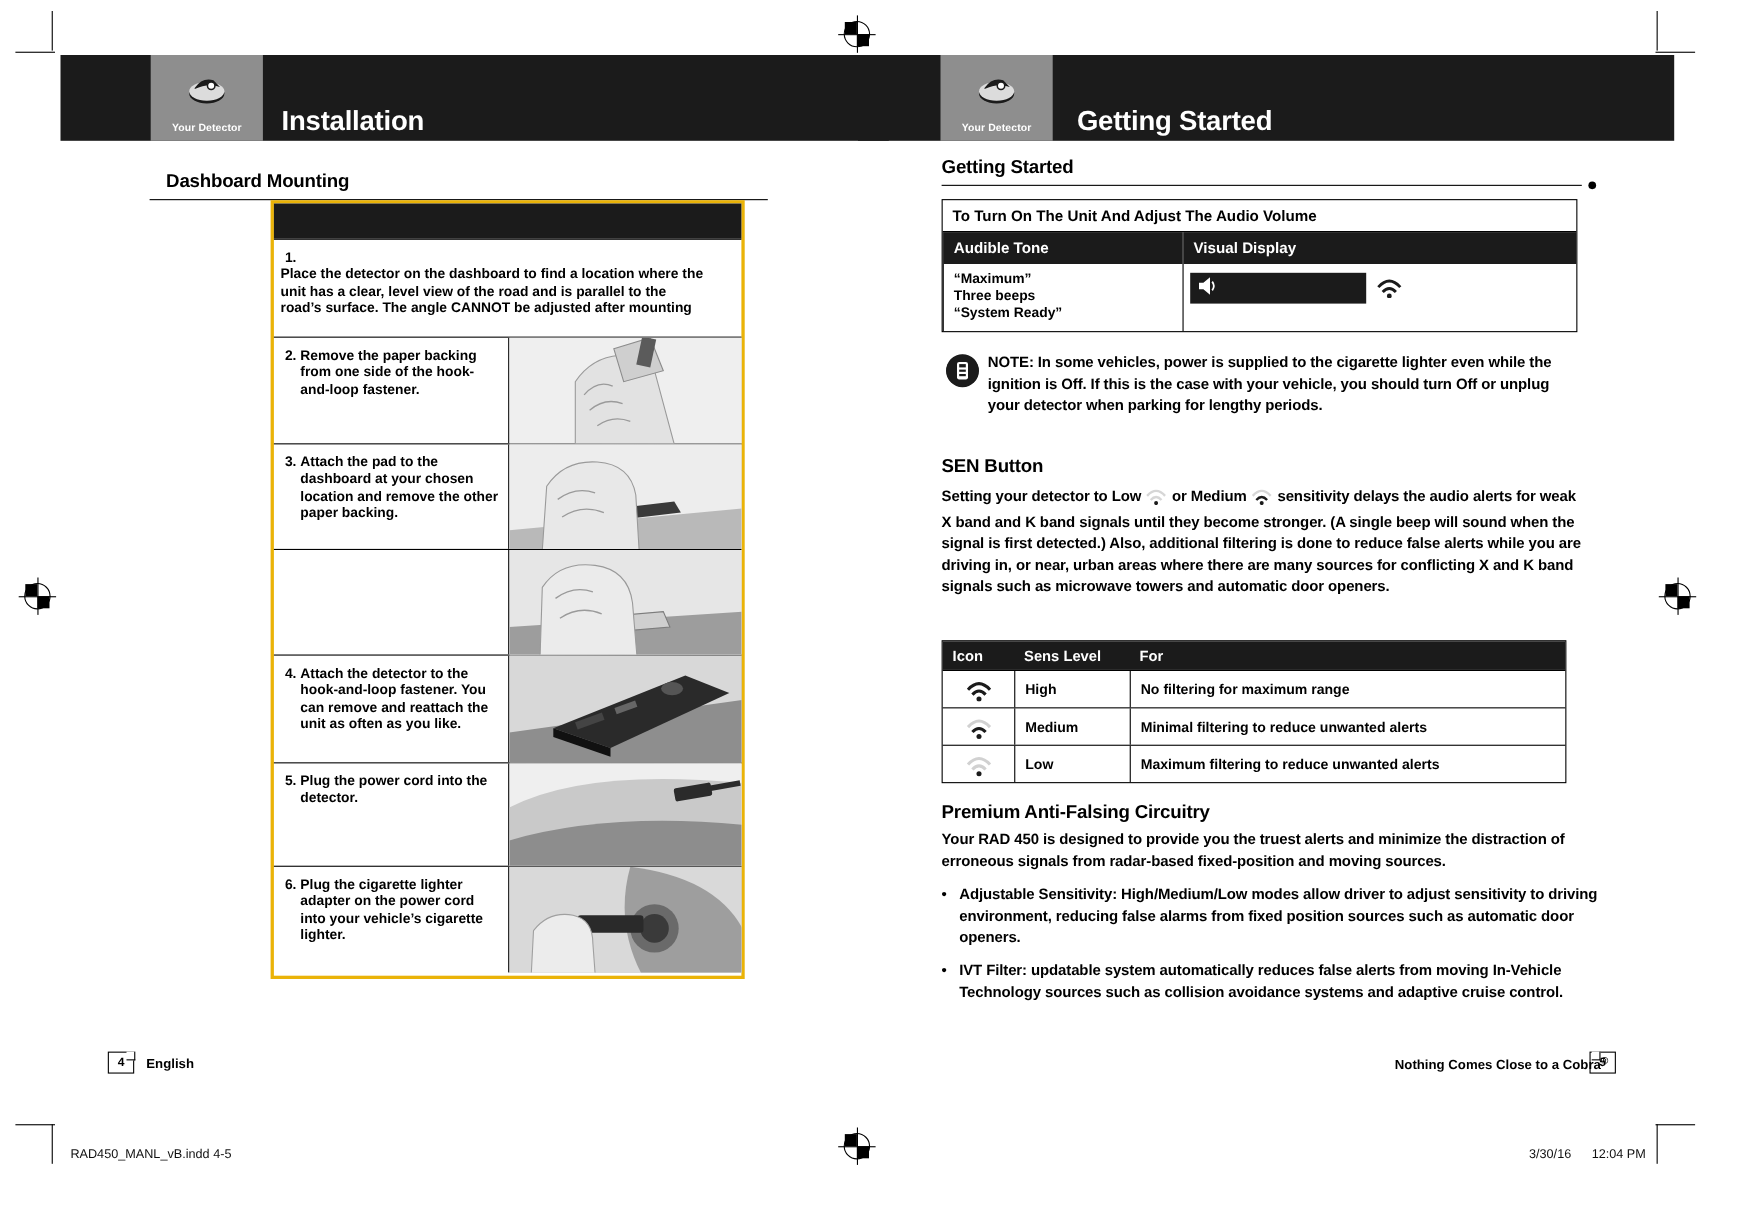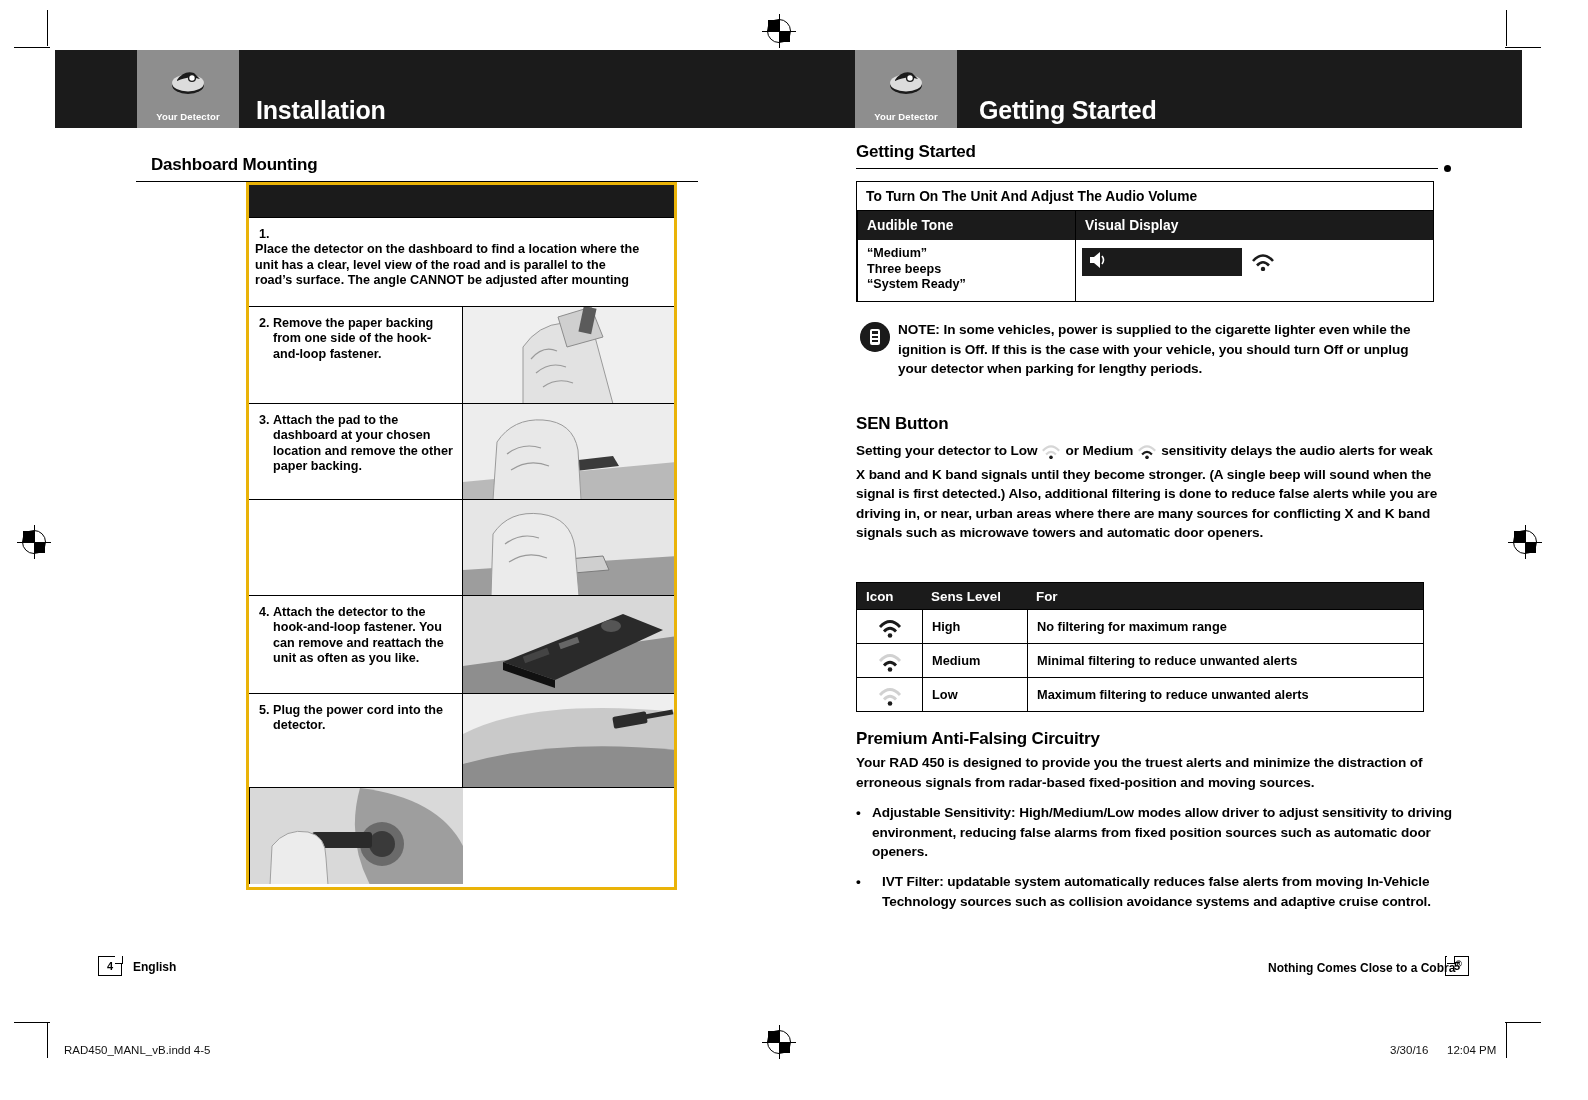--- a/index.html
+++ b/index.html
@@ -363,20 +363,23 @@
           <rect x="0" y="0" width="214" height="94" fill="#efefef"></rect>
           <path d="M0 40 Q70 4 214 18 L214 94 L0 94 Z" fill="#c9c9c9"></path>
           <path d="M0 70 Q90 44 214 56 L214 94 L0 94 Z" fill="#8d8d8d"></path>
           <rect x="150" y="20" width="34" height="12" rx="2" fill="#2b2b2b" transform="rotate(-10 167 26)"></rect>
           <rect x="180" y="18" width="30" height="5" fill="#2b2b2b" transform="rotate(-10 195 20)"></rect>
         </svg>
       </div>
     </div>
 
     <div class="trow" style="height:97px;">
+      <div class="tcell-text" style="width:215px;">
+        <span class="num" style="width:14px;">6.</span><span style="display:inline-block; width:180px; vertical-align:top;">Plug the cigarette lighter adapter on the power cord into your vehicle’s cigarette lighter.</span>
+      </div>
       <div class="tcell-img" style="width:214px;">
         <div class="photo ph6"></div>
         <svg viewBox="0 0 214 97" width="214" height="97" style="position:absolute;inset:0;">
           <rect x="0" y="0" width="214" height="97" fill="#d9d9d9"></rect>
           <path d="M110 0 Q190 10 214 60 L214 97 L120 97 Q96 50 110 0 Z" fill="#9e9e9e"></path>
           <circle cx="132" cy="56" r="22" fill="#6a6a6a"></circle>
           <circle cx="132" cy="56" r="13" fill="#3a3a3a"></circle>
           <rect x="62" y="44" width="60" height="16" rx="3" fill="#2a2a2a"></rect>
           <path d="M20 97 L22 58 Q36 40 58 44 Q76 48 76 70 L78 97 Z" fill="#ececec" stroke="#a0a0a0"></path>
         </svg>
@@ -405,21 +408,21 @@
   <div class="sec-title" style="left:856px; top:142px;">Getting Started</div>
   <div class="rule" style="left:856px; top:168px; width:582px;"></div>
   <div class="rule-dot" style="left:1444px; top:165px;"></div>
 
   <div id="audio-table" style="left:856px; top:181px; width:578px;">
     <div class="at-title">To Turn On The Unit And Adjust The Audio Volume</div>
     <div class="at-row">
       <div class="at-c2">
         <div class="at-hcell">Audible Tone</div>
         <div class="at-bcell">
-          <div>“Medium”</div>
+          <div>“Maximum”</div>
           <div>Three beeps</div>
           <div>“System Ready”</div>
         </div>
       </div>
       <div class="at-c3">
         <div class="at-hcell">Visual Display</div>
         <div class="at-bcell" style="padding:8px 6px 8px 6px;">
           <div style="display:flex; align-items:center; gap:8px;">
             <div style="background:#1b1b1b; width:160px; height:28px; display:flex; align-items:center; padding-left:6px; box-sizing:border-box;">
               <span>
@@ -518,21 +521,21 @@
 
   <div class="bullet-row" style="left:856px; top:803px; width:600px;">
     <div class="bullet-dot">•</div>
     <div class="bullet-txt" style="width:584px;">
       <b>Adjustable Sensitivity:</b><span> High/Medium/Low modes allow driver to adjust sensitivity to driving environment, reducing false alarms from fixed position sources such as automatic door openers.</span>
     </div>
   </div>
 
   <div class="bullet-row" style="left:856px; top:872px; width:600px;">
     <div class="bullet-dot">•</div>
-    <div class="bullet-txt" style="width:584px;margin-left:10px;">
+    <div class="bullet-txt" style="width:584px;">
       <b>IVT Filter:</b><span> updatable system automatically reduces false alerts from moving In-Vehicle Technology sources such as collision avoidance systems and adaptive cruise control.</span>
     </div>
   </div>
 
   <div class="footer-text" style="left:1268px; top:959px;">
     <b>Nothing</b><span style="font-weight:bold;"> Comes Close to a Cobra</span><span style="font-size:9px; vertical-align:super;">®</span>
   </div>
   <div class="pg-num-box" style="left:1445px; top:956px;">5</div>
   <div class="pg-fold" style="left:1447px; top:956px;"></div>
 

